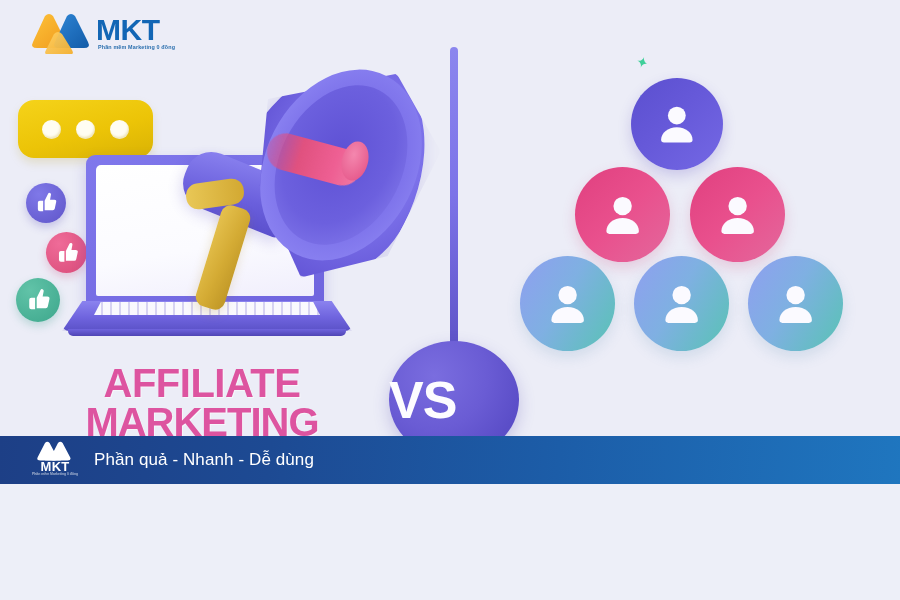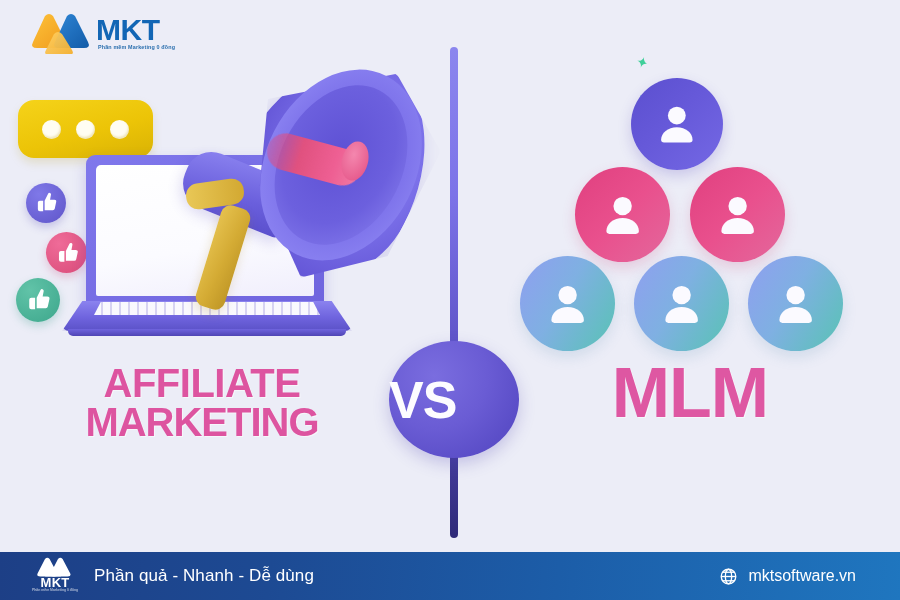--- a/index.html
+++ b/index.html
@@ -9,21 +9,21 @@
     font-family: "Liberation Sans", sans-serif;
     background: #edeff8;
     overflow: hidden;
     position: relative;
   }
 
   
   #infographic {
     position: relative;
     width: 900px;
-    height: 600px;
+    height: 484px;
     background: #ecedf7;
     overflow: hidden;
   }
 
   
   #brand-logo {
     position: absolute;
     left: 28px; top: 8px;
     width: 180px; height: 52px;
   }
@@ -380,42 +380,29 @@
 
   <div id="title-left">
     <div class="line1">AFFILIATE</div>
     <div class="line2">MARKETING</div>
   </div>
 
   <div id="vs-badge">
     <span>VS</span>
   </div>
 
-  <div id="title-right">MLM</div>
 
   <div id="footer">
     <div class="fl-logo">
       <span class="fmarks">
         <svg viewBox="0 0 38 20" width="38" height="20" aria-hidden="true">
           <path d="M9 2 q2.3-2.3 4.6 0 L21 16 q1.8 3.4-2.3 3.4 H4.3 Q0 19.4 1.8 16 Z" fill="#ffffff"></path>
           <path d="M22 2 q2.3-2.3 4.6 0 L34 16 q1.8 3.4-2.3 3.4 H17.3 Q13 19.4 14.8 16 Z" fill="#ffffff"></path>
           <path d="M14.5 11 q2.3-2.3 4.6 0 L25 19.6 H9 Z" fill="#ffffff" opacity=".85"></path>
         </svg>
       </span>
       <span class="fword">MKT</span>
       <span class="ftag">Phần mềm Marketing 0 đồng</span>
     </div>
     <div class="slogan">Phần quả - Nhanh - Dễ dùng</div>
-    <div class="site">
-      <span>
-        <svg viewBox="0 0 24 24" fill="none" stroke="#ffffff" stroke-width="1.7" aria-hidden="true">
-          <circle cx="12" cy="12" r="9.2"></circle>
-          <ellipse cx="12" cy="12" rx="4" ry="9.2"></ellipse>
-          <line x1="2.8" y1="12" x2="21.2" y2="12"></line>
-          <line x1="4.4" y1="6.6" x2="19.6" y2="6.6"></line>
-          <line x1="4.4" y1="17.4" x2="19.6" y2="17.4"></line>
-        </svg>
-      </span>
-      <span>mktsoftware.vn</span>
-    </div>
   </div>
 
 </div>
 
 </body></html>

